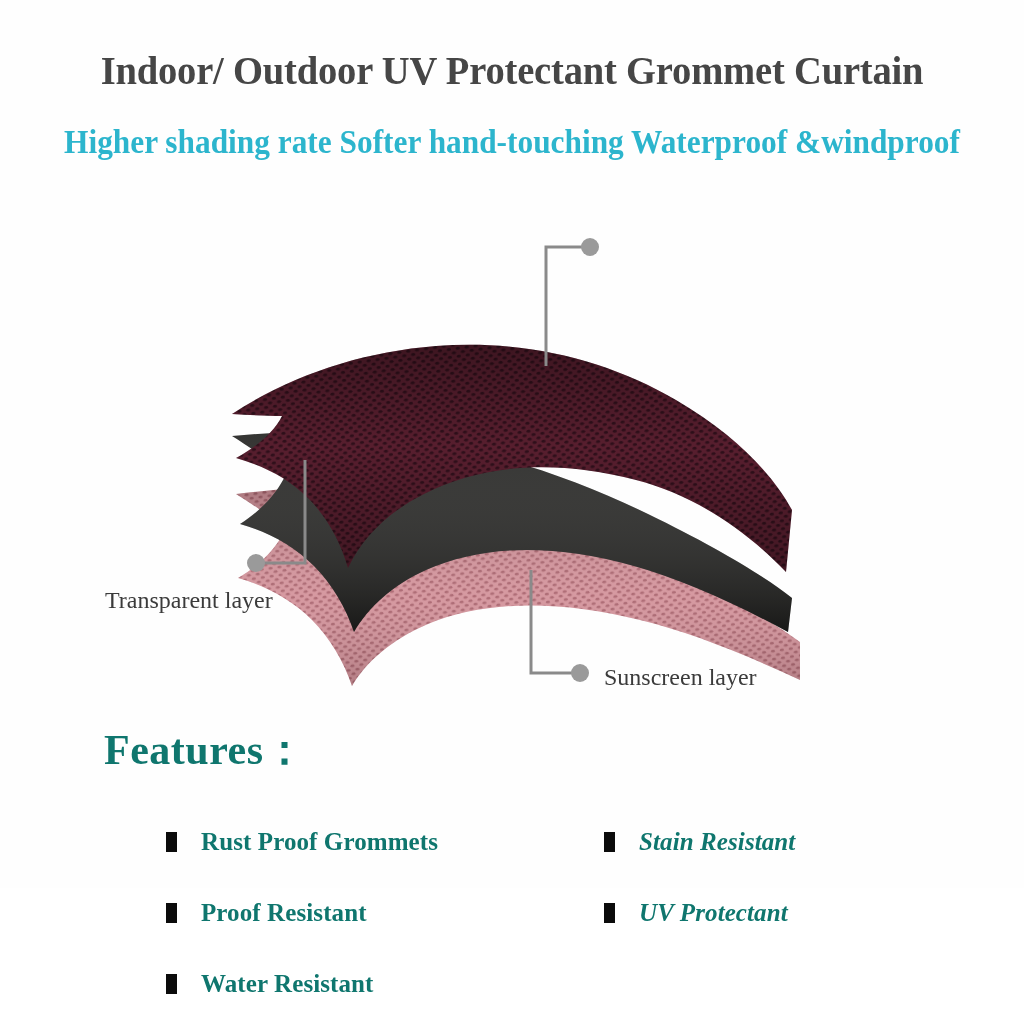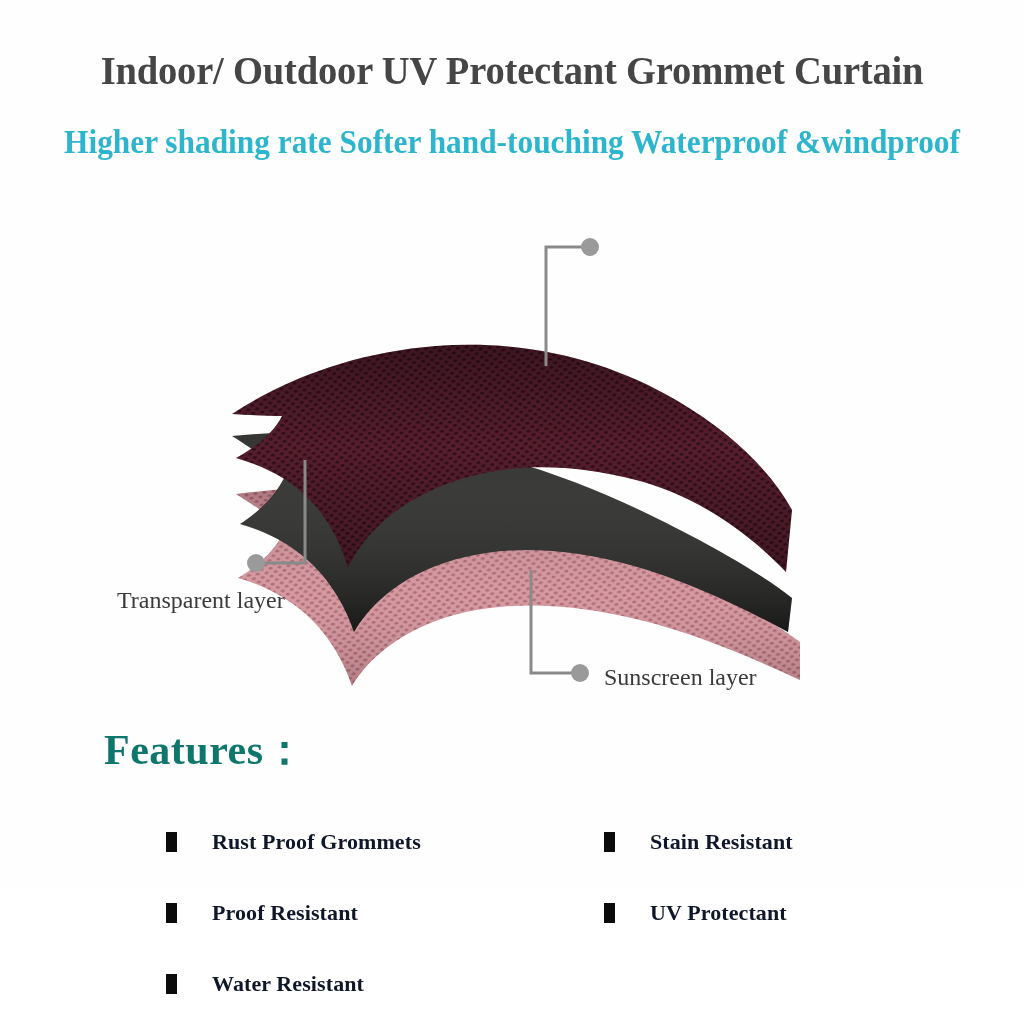--- a/index.html
+++ b/index.html
@@ -69,21 +69,21 @@
   
   .callout {
     position: absolute;
     font-family: "Liberation Serif", "DejaVu Serif", serif;
     font-size: 24px;
     color: #3b3b3b;
     white-space: nowrap;
     line-height: 1.62;
   }
   .callout-out-cover { left: 612px; top: 216px; }
-  .callout-transparent { left: 105px; top: 581px; margin-left: 12px; }
+  .callout-transparent { left: 105px; top: 581px; }
   .callout-sunscreen { left: 604px; top: 658px; text-align: right; }
 
   
   .features-heading {
     position: absolute;
     left: 104px;
     top: 722px;
     font-family: "Liberation Serif", "DejaVu Serif", serif;
     font-weight: bold;
     font-size: 42px;
@@ -97,39 +97,39 @@
     left: 0;
     top: 806px;
     width: 1024px;
     height: 200px;
   }
   .feature-col {
     position: absolute;
     top: 0;
   }
   .feature-col-left { left: 166px; }
-  .feature-col-right { left: 604px; }
+  .feature-col-right { left: 604px; font-style: italic; }
 
   .feature-item {
     display: flex;
     align-items: center;
     height: 71px;
   }
   .feature-bullet {
     width: 11px;
     height: 20px;
     background: #0b0b0b;
     flex: 0 0 auto;
   }
   .feature-label {
-    margin-left: 35px;
+    margin-left: 24px;
     font-family: "Liberation Serif", "DejaVu Serif", serif;
     font-weight: bold;
-    font-size: 22px;
-    color: #0f172a;
+    font-size: 25px;
+    color: #0f766e;
     white-space: nowrap;
     letter-spacing: 0.1px;
   }
 </style>
 </head>
 <body>
 
 <div id="page">
 
   <div class="title">Indoor/ Outdoor UV Protectant Grommet Curtain</div>

